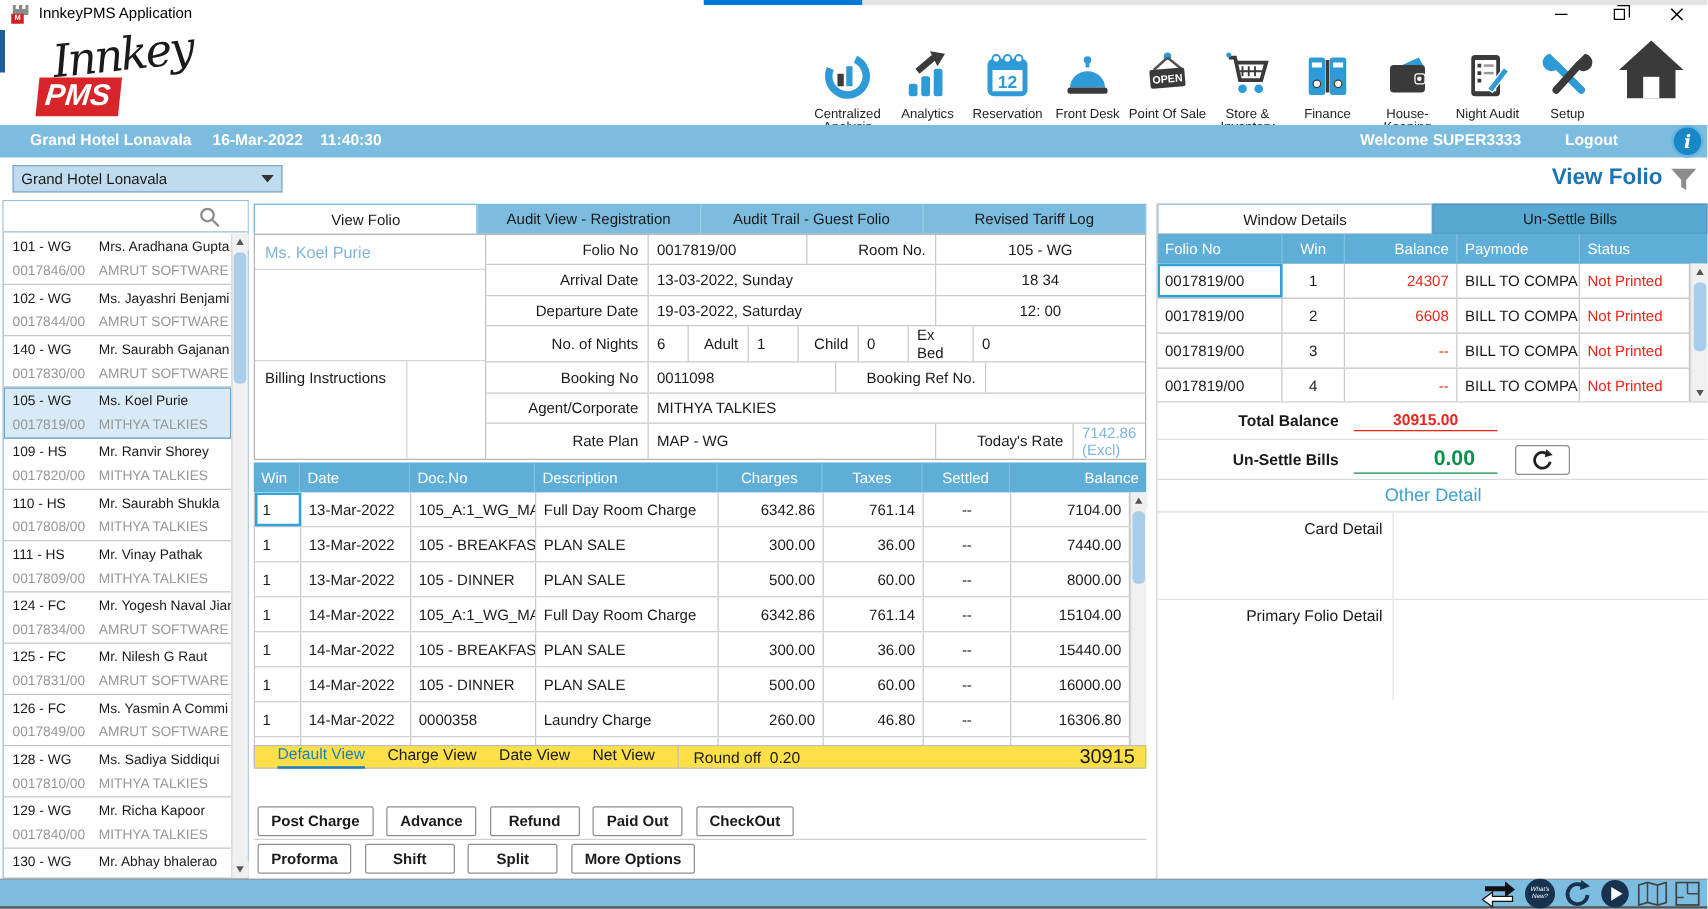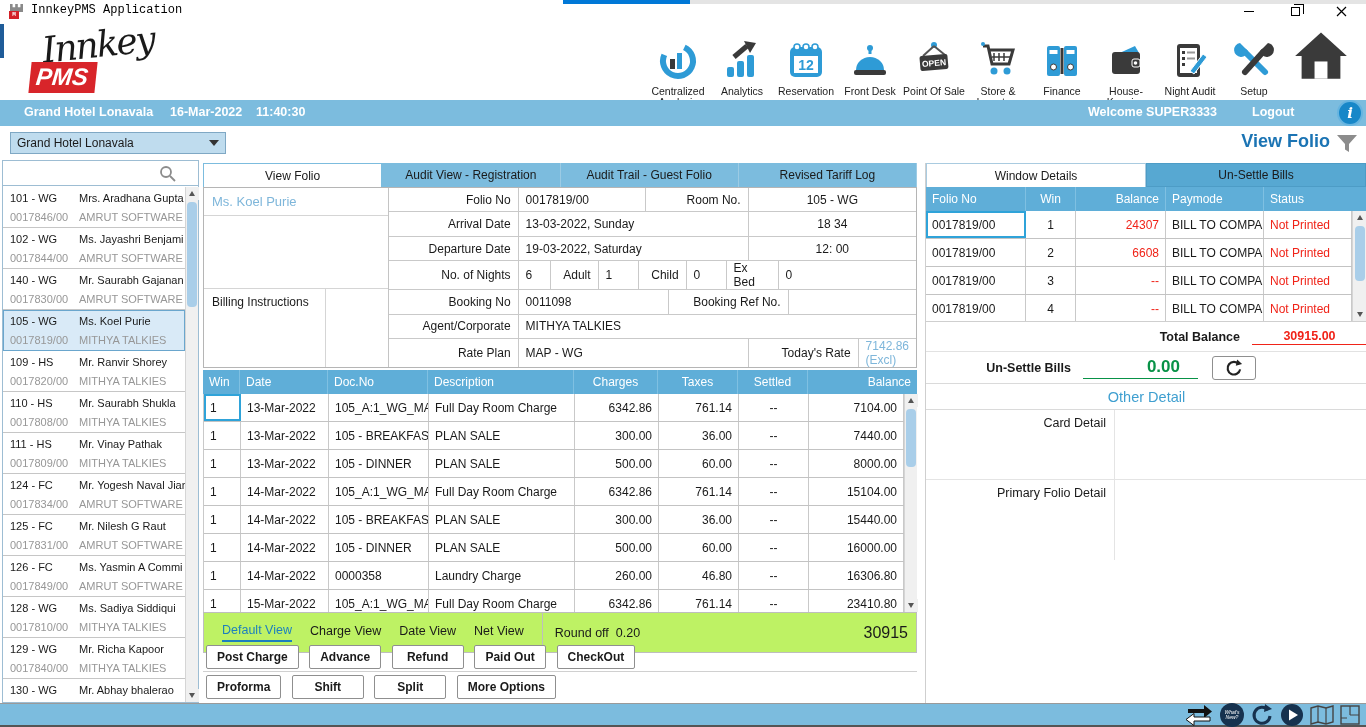--- a/index.html
+++ b/index.html
@@ -1,21 +1,21 @@
 <!DOCTYPE html>
 <html><head>
 <meta charset="utf-8">
 <style>
   * { margin:0; padding:0; box-sizing:border-box; }
   html,body { width:1366px; height:727px; overflow:hidden; background:#fff;
     font-family:"Liberation Sans", sans-serif; color:#1a1a1a; }
   #app { position:relative; width:1366px; height:727px; background:#fff; }
 
   
-  #titlebar { position:absolute; left:0; top:0; width:1366px; height:22px; background:#fff;font-family:Liberation Mono, monospace; }
+  #titlebar { position:absolute; left:0; top:0; width:1366px; height:22px; background:#fff; }
   #topstrip-blue { position:absolute; left:563px; top:0; width:127px; height:4px; background:#0078D7; }
   #topstrip-gray { position:absolute; left:690px; top:0; width:676px; height:4px; background:#E4E4E4; }
   #app-icon { position:absolute; left:9px; top:4px; width:15px; height:15px; }
   #app-icon .turret { position:absolute; left:1px; top:0; width:13px; height:8px; background:#8A8A8A;
     clip-path:polygon(0 100%,0 0,20% 0,20% 40%,40% 40%,40% 0,60% 0,60% 40%,80% 40%,80% 0,100% 0,100% 100%); }
   #app-icon .badge { position:absolute; left:0; bottom:0; width:10px; height:8px; background:#D32027;
     color:#fff; font-size:6px; line-height:8px; text-align:center; font-weight:bold; }
   #win-title { position:absolute; left:31px; top:3px; font-size:12px; color:#000; }
   .winctl { position:absolute; top:0; width:46px; height:22px; display:flex; align-items:center; justify-content:center; }
   #btn-min { left:1226px; } #btn-restore { left:1272px; } #btn-close { left:1318px; }
@@ -108,22 +108,22 @@
   .c-win{width:37px;} .c-date{width:88px;} .c-doc{width:100px;} .c-desc{width:146px;}
   .c-chg{width:84px; justify-content:flex-end;} .c-tax{width:80px; justify-content:flex-end;}
   .c-set{width:70px; justify-content:center;} .c-bal{flex:1; justify-content:flex-end;}
   .chead .c-chg,.chead .c-tax,.chead .c-set,.chead .c-bal { justify-content:flex-start; }
   .chead .c-chg{justify-content:center;} .chead .c-tax{justify-content:center;}
   .chead .c-set{justify-content:center;} .chead .c-bal{justify-content:flex-end;}
   .crow.focus-row .c-win { outline:2px solid #2FA3D9; outline-offset:-2px; }
   #charges .vscroll { top:24px; }
 
   
-  #viewsbar { position:absolute; left:0; top:449px; width:714px; height:41px; border:1px solid #BEBEBE;
-    display:flex; align-items:center; background:#bef264; }
+  #viewsbar { position:absolute; left:0; top:433px; width:714px; height:19px; border:1px solid #BEBEBE;
+    display:flex; align-items:center; background:#fde047; }
   .viewtab { font-size:12.5px; margin-left:18px; padding-bottom:3px; cursor:pointer; color:#1a1a1a; }
   .viewtab.active { color:#1C7FBE; border-bottom:2px solid #1C7FBE; }
   #views-sep { width:1px; height:100%; background:#BEBEBE; margin-left:18px; }
   #roundoff { font-size:12.5px; margin-left:12px; }
   #grand-total { margin-left:auto; font-size:16px; padding-right:8px; }
 
   
   #actions1 { position:absolute; left:0; top:480px; width:714px; height:29px; border-bottom:1px solid #D0D0D0; }
   #actions2 { position:absolute; left:0; top:510px; width:714px; height:30px; }
   .abtn { display:inline-block; margin:2px 3px 0 3px; min-width:72px; text-align:center; background:#fff;
@@ -141,21 +141,21 @@
   .wbody { position:absolute; left:0; top:24px; right:15px; bottom:0; overflow:hidden; }
   .wrow { display:flex; height:28px; border-bottom:1px solid #C3C3C3; }
   .wrow > div { display:flex; align-items:center; padding:0 6px; border-right:1px solid #C9C9C9; font-size:12px; white-space:nowrap; overflow:hidden; }
   .w-folio{width:100px;} .w-win{width:50px; justify-content:center;}
   .w-bal{width:90px; justify-content:flex-end; color:#F02318;}
   .w-pay{width:98px;} .w-status{flex:1; color:#F02318;}
   .whead .w-bal{ color:#fff; justify-content:flex-end;} .whead .w-status{color:#fff;}
   .wrow.focus-row .w-folio { outline:2px solid #2FA3D9; outline-offset:-2px; }
   #wtable .vscroll { top:24px; width:15px; }
 
-  #total-row { position:absolute; left:0; top:158px; width:441px; height:30px; border-top:1px solid #CFCFCF; display:flex; align-items:center;justify-content:flex-end; }
+  #total-row { position:absolute; left:0; top:158px; width:441px; height:30px; border-top:1px solid #CFCFCF; display:flex; align-items:center; }
   #total-row .lab { width:145px; text-align:right; font-weight:bold; font-size:12.5px; }
   #total-row .val { width:115px; text-align:center; color:#F02318; font-weight:bold; font-size:12.5px;
     border-bottom:1px solid #F02318; margin-left:12px; padding-bottom:1px; }
   #unsettle-row { position:absolute; left:0; top:188px; width:441px; height:32px; border-top:1px solid #E2E2E2; display:flex; align-items:center; }
   #unsettle-row .lab { width:145px; text-align:right; font-weight:bold; font-size:12.5px; }
   #unsettle-row .val { width:115px; text-align:right; color:#089247; font-weight:bold; font-size:17px;
     border-bottom:1px solid #089247; margin-left:12px; padding:0 18px 1px 0; }
   #refresh-btn { margin-left:14px; width:44px; height:24px; border:1px solid #8F8F8F; border-radius:3px;
     background:#fff; display:flex; align-items:center; justify-content:center; cursor:pointer; }
   #other-detail { position:absolute; left:0; top:220px; width:441px; height:27px; border-top:1px solid #DADADA;

